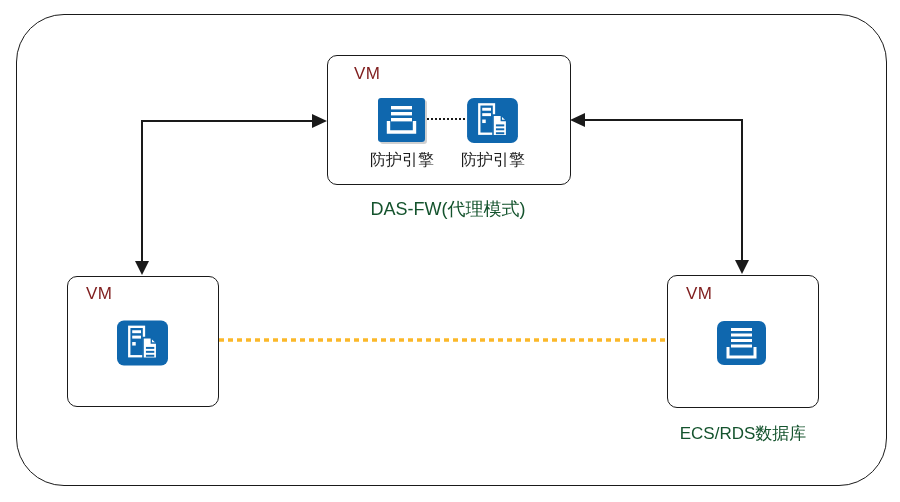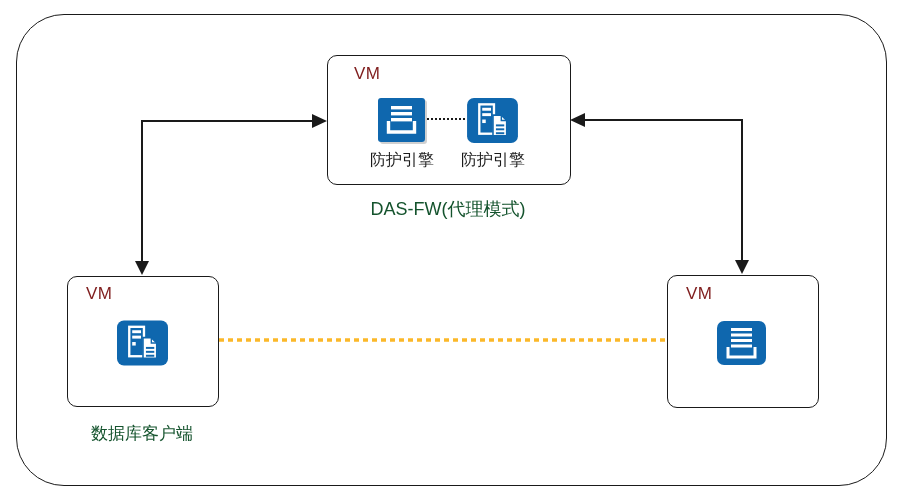--- a/index.html
+++ b/index.html
@@ -172,30 +172,30 @@
         <rect class="icon-glyph-fill" x="15.5" y="22" width="3.6" height="3.6"></rect>
         <path class="icon-glyph-fill" stroke="var(--icon-blue, #0f67ae)" stroke-width="1.6" d="M26.5 17.5 h8.5 l5.5 5.5 v15.5 h-14 z"></path>
         <path fill="none" stroke="var(--icon-blue, #0f67ae)" stroke-width="1.4" d="M35 17.5 v5.5 h5.5"></path>
         <rect class="icon-doc-line" x="29.5" y="27" width="8.5" height="2"></rect>
         <rect class="icon-doc-line" x="29.5" y="31" width="8.5" height="2"></rect>
         <rect class="icon-doc-line" x="29.5" y="35" width="8.5" height="2"></rect>
       </svg>
     </span>
   </div>
 
-  <div class="group-caption caption-client">数据库客户端</div>
 
   <div class="vm-box box-db">
     <span class="vm-label">VM</span>
     <span class="icon icon-db">
       <svg viewBox="0 0 49 44">
         <rect class="icon-bg" x="0" y="0" width="49" height="44" rx="7"></rect>
         <rect class="icon-glyph-fill" x="14" y="7" width="21" height="3"></rect>
         <rect class="icon-glyph-fill" x="14" y="12.5" width="21" height="3"></rect>
         <rect class="icon-glyph-fill" x="14" y="18" width="21" height="3"></rect>
         <rect class="icon-glyph-fill" x="14" y="23.5" width="21" height="3"></rect>
         <path class="icon-glyph-stroke" stroke-width="3" d="M11 26 V36 H38 V26"></path>
       </svg>
     </span>
   </div>
 
+  <div class="group-caption caption-db">ECS/RDS数据库</div>
 
 </div>
 
 </body></html>

